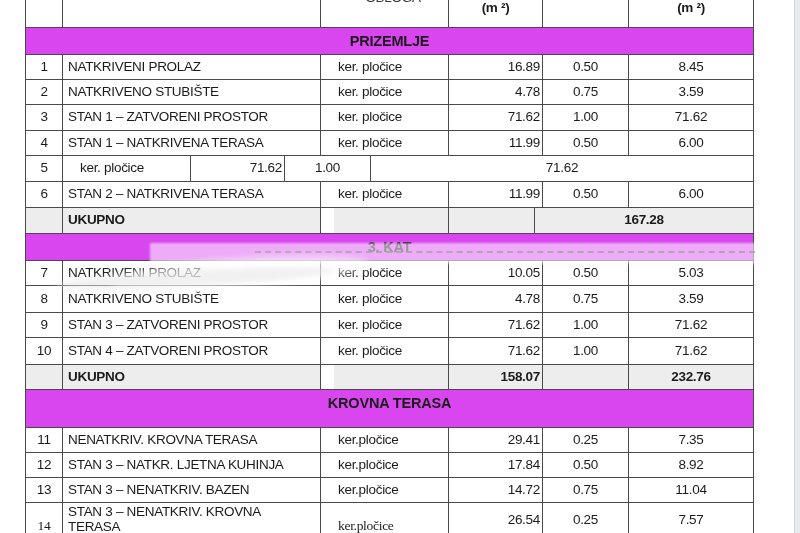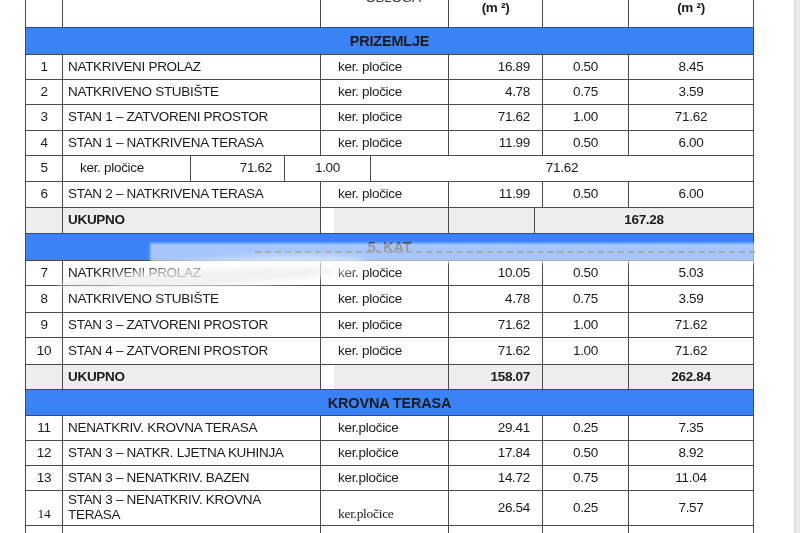--- a/index.html
+++ b/index.html
@@ -16,33 +16,33 @@
     border-left:1.5px solid #4a4a4a; border-right:1.5px solid #4a4a4a;
     color:#1b1b1b; }
   .row { display:flex; border-bottom:1.5px solid #4a4a4a; background:#fff; }
   .c { display:flex; align-items:center; border-right:1.5px solid #4a4a4a;
     font-size:13.5px; letter-spacing:-0.3px; line-height:1.08; overflow:hidden; }
   .c:last-child { border-right:none; }
   .c-num   { width:37px;  justify-content:center; }
   .c-desc  { width:258px; justify-content:flex-start; padding-left:5px;
              white-space:pre-line; }
   .c-obl   { width:115px; justify-content:flex-start; padding-left:4px;margin-left:13px; }
-  .c-area  { width:94px;  justify-content:flex-end; padding-right:12px; }
+  .c-area  { width:94px;  justify-content:flex-end; padding-right:2px; }
   .c-coef  { width:86px;  justify-content:center; }
   .c-red   { flex:1;      justify-content:center; }
 
   
   .hdr { height:28px; }
   .hdr .c { align-items:flex-start; padding-top:1px; font-weight:bold; }
   .hdr .c-area, .hdr .c-red { justify-content:center; padding-right:0; }
   .hdr .partial { margin-top:-10px; font-weight:normal; color:#3a3a3a; }
 
   
   .sec { display:block; text-align:center; font-weight:bold; font-size:14.5px;
-    letter-spacing:-0.2px; border-bottom:1.5px solid #4a4a4a; background:#3b82f6;
+    letter-spacing:-0.2px; border-bottom:1.5px solid #4a4a4a; background:#d946ef;
     padding-top:5px; }
 
   
   .total .c { background:#ededed; font-weight:bold; }
 
   .tall .c-num, .tall .c-obl { align-items:flex-end; padding-bottom:3px;font-family:Liberation Serif, serif; }
 
   
   .wm-band { position:absolute; left:150px; top:243px; width:612px; height:21px;
     background:rgba(255,255,255,0.55); filter:blur(1.2px); pointer-events:none; }
@@ -125,21 +125,21 @@
           <div class="c c-coef">0.50</div>
           <div class="c c-red">6.00</div>
         </div>
         <div class="row total" style="height: 26px;">
           <div class="c c-num"></div>
           <div class="c c-desc">UKUPNO</div>
           <div class="c c-obl"></div>
           <div class="c c-coef"></div>
           <div class="c c-red">167.28</div>
         </div>
-        <div class="sec" style="height: 27px;">5. KAT</div>
+        <div class="sec" style="height: 27px;">3. KAT</div>
         <div class="row" style="height: 25px;">
           <div class="c c-num">7</div>
           <div class="c c-desc">NATKRIVENI PROLAZ</div>
           <div class="c c-obl">ker. pločice</div>
           <div class="c c-area">10.05</div>
           <div class="c c-coef">0.50</div>
           <div class="c c-red">5.03</div>
         </div>
         <div class="row" style="height: 27px;">
           <div class="c c-num">8</div>
@@ -164,23 +164,23 @@
           <div class="c c-area">71.62</div>
           <div class="c c-coef">1.00</div>
           <div class="c c-red">71.62</div>
         </div>
         <div class="row total" style="height: 25px;">
           <div class="c c-num"></div>
           <div class="c c-desc">UKUPNO</div>
           <div class="c c-obl"></div>
           <div class="c c-area">158.07</div>
           <div class="c c-coef"></div>
-          <div class="c c-red">262.84</div>
-        </div>
-        <div class="sec" style="height: 26px;">KROVNA TERASA</div>
+          <div class="c c-red">232.76</div>
+        </div>
+        <div class="sec" style="height: 38px;">KROVNA TERASA</div>
         <div class="row" style="height: 25px; justify-content: flex-end;">
           <div class="c c-num">11</div>
           <div class="c c-desc">NENATKRIV. KROVNA TERASA</div>
           <div class="c c-obl">ker.pločice</div>
           <div class="c c-area">29.41</div>
           <div class="c c-coef">0.25</div>
           <div class="c c-red">7.35</div>
         </div>
         <div class="row" style="height: 25px;">
           <div class="c c-num">12</div>

